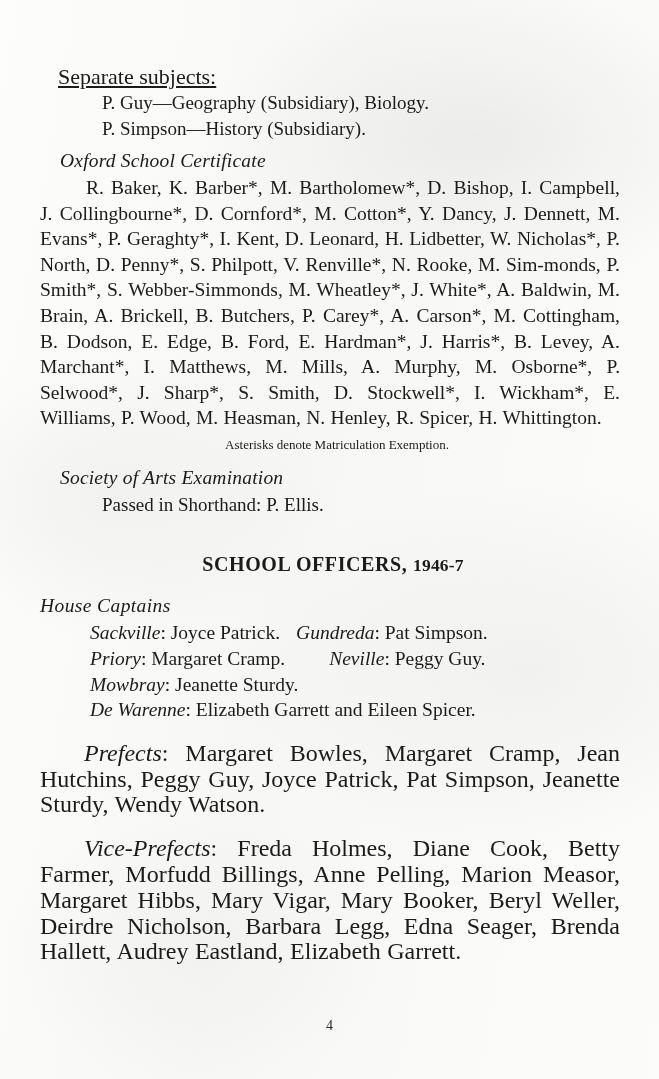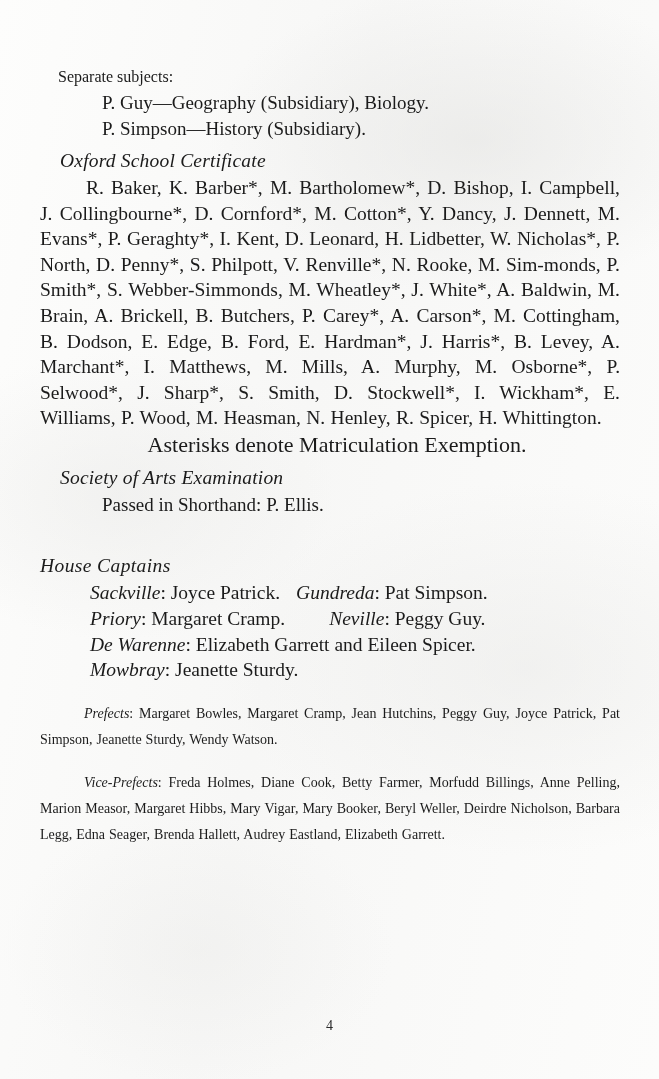--- a/index.html
+++ b/index.html
@@ -36,23 +36,24 @@
 
   .sheet {
     position: absolute;
     left: 40px;
     top: 64px;
     width: 580px;
   }
 
   
   .lead {
-    font-size: 16px;
+    font-size: 22px;
     line-height: 25px;
     margin: 0 0 1px 18px;
+    text-decoration: underline;
   }
   .sub-line {
     font-size: 19px;
     line-height: 25.5px;
     margin: 0 0 0 62px;
     white-space: nowrap;
   }
   .ital-head {
     font-style: italic;
     font-size: 19.5px;
@@ -69,21 +70,21 @@
     text-align-last: left;
     margin: 0;
     hyphens: none;
     word-spacing: 0.5px;
   }
   .namelist.indent-first {
     text-indent: 46px;
   }
 
   .note-center {
-    font-size: 22px;
+    font-size: 13px;
     line-height: 26px;
     margin: 1px 0 0 0;
     text-align: center;
     padding-left: 14px;
   }
 
   
   .officers {
     margin-top: 36px;
     text-align: center;
@@ -127,21 +128,21 @@
     white-space: nowrap;
   }
   .house-row .house {
     font-style: italic;
   }
   .gap-a { display: inline-block; width: 16px; }
   .gap-b { display: inline-block; width: 44px; }
 
   
   .prefect-para {
-    font-size: 14px;
+    font-size: 24px;
     line-height: 25.8px;
     text-align: justify;
     text-align-last: left;
     text-indent: 44px;
     margin: 18px 0 0 0;
     word-spacing: 0.5px;
   }
   .prefect-para .role {
     font-style: italic;
   }
@@ -169,39 +170,43 @@
     <p class="sub-line">P. Simpson—History (Subsidiary).</p>
 
     <p class="ital-head">Oxford School Certificate</p>
     <p class="namelist indent-first">R. Baker, K. Barber*, M. Bartholomew*, D. Bishop, I. Campbell, J. Collingbourne*, D. Cornford*, M. Cotton*, Y. Dancy, J. Dennett, M. Evans*, P. Geraghty*, I. Kent, D. Leonard, H. Lidbetter, W. Nicholas*, P. North, D. Penny*, S. Philpott, V. Renville*, N. Rooke, M. Sim-monds, P. Smith*, S. Webber-Simmonds, M. Wheatley*, J. White*, A. Baldwin, M. Brain, A. Brickell, B. Butchers, P. Carey*, A. Carson*, M. Cottingham, B. Dodson, E. Edge, B. Ford, E. Hardman*, J. Harris*, B. Levey, A. Marchant*, I. Matthews, M. Mills, A. Murphy, M. Osborne*, P. Selwood*, J. Sharp*, S. Smith, D. Stockwell*, I. Wickham*, E. Williams, P. Wood, M. Heasman, N. Henley, R. Spicer, H. Whittington.</p>
     <p class="note-center">Asterisks denote Matriculation Exemption.</p>
 
     <p class="ital-head">Society of Arts Examination</p>
     <p class="sub-line">Passed in Shorthand:  P. Ellis.</p>
 
     <div class="officers">
+      <p class="officers-title">
+        <span>SCHOOL OFFICERS,</span>
+        <span class="year">1946-7</span>
+      </p>
     </div>
 
     <div class="house-block">
       <p class="house-head">House  Captains</p>
 
       <p class="house-row">
         <span class="house">Sackville</span><span>: Joyce Patrick.</span><span class="gap-a"></span><span class="house">Gundreda</span><span>: Pat Simpson.</span>
       </p>
 
       <p class="house-row">
         <span class="house">Priory</span><span>: Margaret Cramp.</span><span class="gap-b"></span><span class="house">Neville</span><span>: Peggy Guy.</span>
       </p>
 
       <p class="house-row">
+        <span class="house">Mowbray</span><span>: Jeanette Sturdy.</span>
+      </p>
+
+      <p class="house-row">
         <span class="house">De Warenne</span><span>: Elizabeth Garrett and Eileen Spicer.</span>
-      </p>
-
-      <p class="house-row">
-        <span class="house">Mowbray</span><span>: Jeanette Sturdy.</span>
       </p>
     </div>
 
     <p class="prefect-para">
       <span class="role">Prefects</span><span>: Margaret Bowles, Margaret Cramp, Jean Hutchins, Peggy Guy, Joyce Patrick, Pat Simpson, Jeanette Sturdy, Wendy Watson.</span>
     </p>
 
     <p class="prefect-para">
       <span class="role">Vice-Prefects</span><span>: Freda Holmes, Diane Cook, Betty Farmer, Morfudd Billings, Anne Pelling, Marion Measor, Margaret Hibbs, Mary Vigar, Mary Booker, Beryl Weller, Deirdre Nicholson, Barbara Legg, Edna Seager, Brenda Hallett, Audrey Eastland, Elizabeth Garrett.</span>
     </p>

